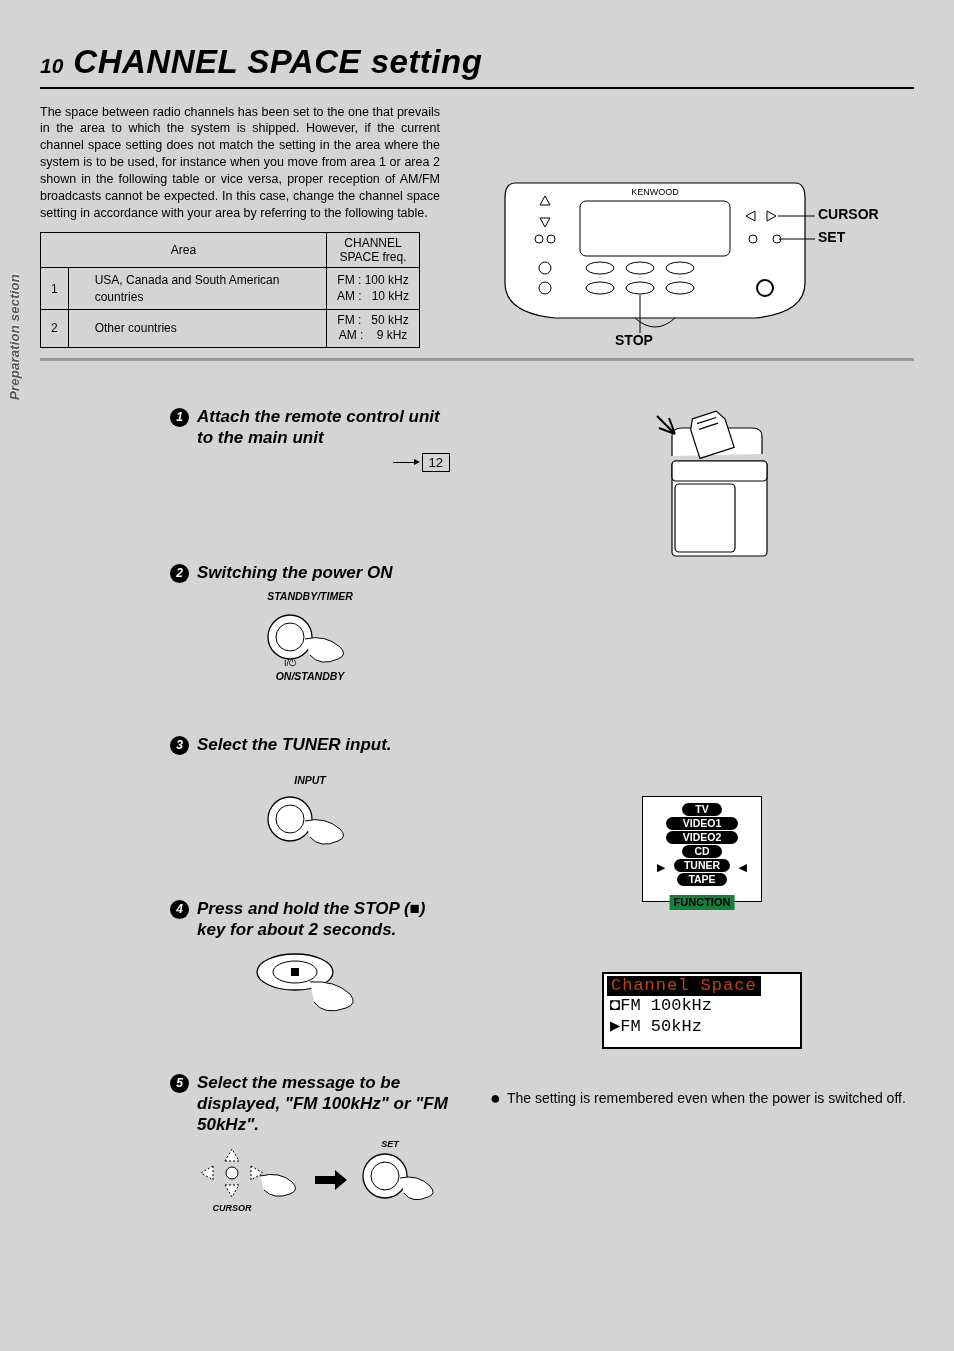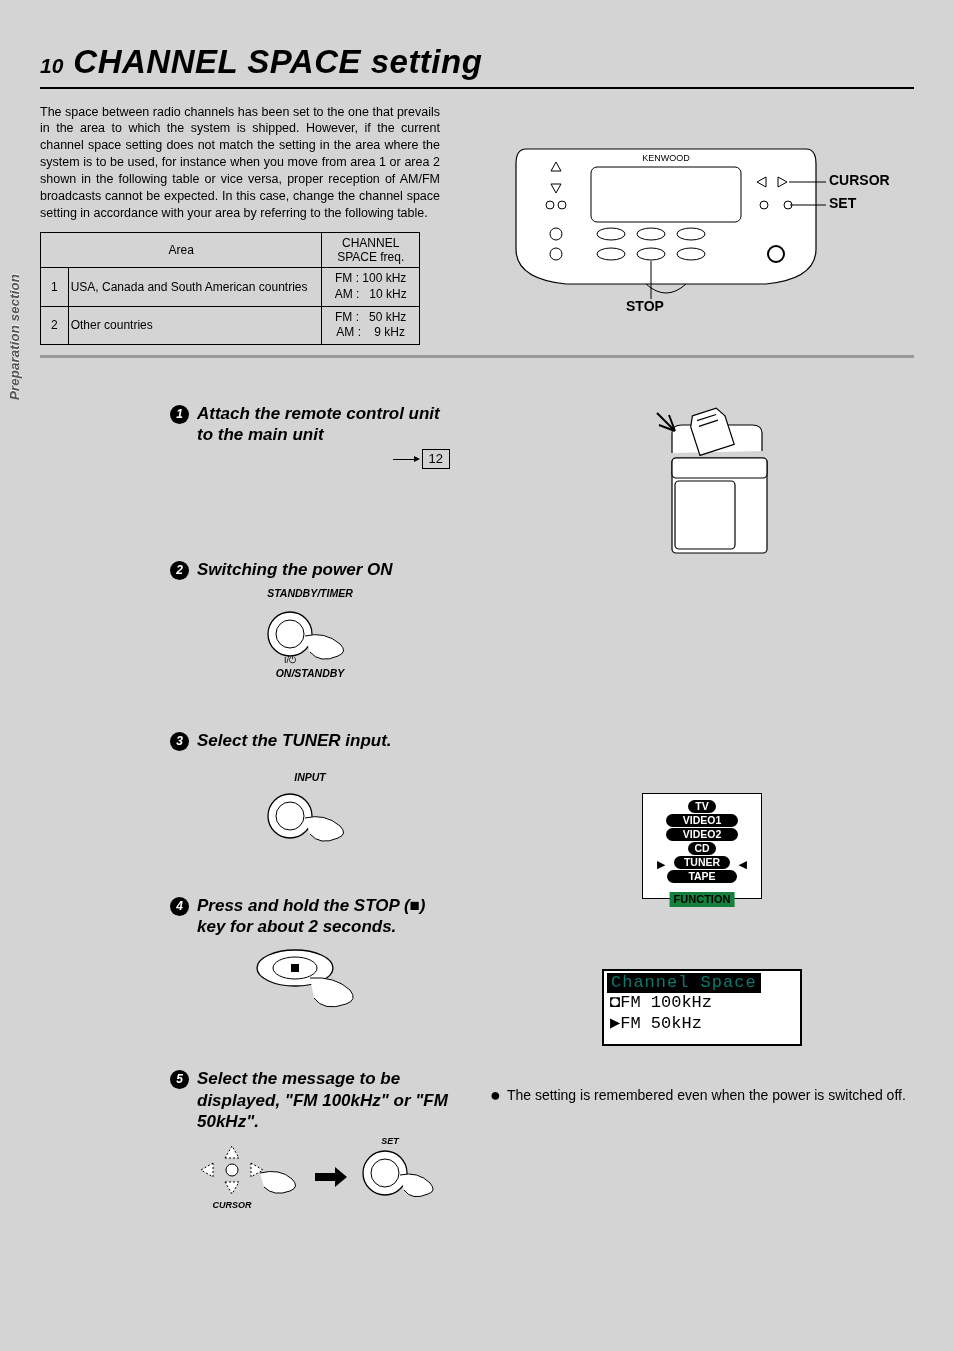--- a/index.html
+++ b/index.html
@@ -36,22 +36,22 @@
     font-size: 33px;
     letter-spacing: 0.5px;
   }
   .title-sub {
     font-weight: 900;
     font-style: italic;
     font-size: 16.5px;
   }
   .intro-row {
     display: flex;
-    gap: 36px;
-    align-items: center;
+    gap: 25px;
+    align-items: flex-end;
     margin-bottom: 8px;
   }
   .intro-text {
     width: 400px;
     text-align: justify;
     font-size: 12.5px;
   }
   .area-table {
     border-collapse: collapse;
     width: 380px;
@@ -65,21 +65,21 @@
   .area-table th {
     font-weight: normal;
     text-align: center;
   }
   .area-table td.freq {
     text-align: center;
     line-height: 1.3;
     white-space: pre;
   }
   .area-table td.num { text-align: center; width: 18px; }
-  .area-table td.area { padding: 4px 2px; }
+  .area-table td.area { padding: 4px 26px; }
   
   .device-wrap {
     flex: 1;
     position: relative;
     height: 180px;
   }
   .device {
     position: absolute;
     left: 30px; top: 5px;
     width: 320px; height: 160px;
@@ -145,34 +145,34 @@
   .knob-svg { display:block; margin: 6px auto 0 auto; }
   .function-box {
     border: 1.5px solid #000; width: 120px; margin: 0 auto;
     padding: 6px 10px 14px 10px; position: relative; background:#fff;
   }
   .func-item {
     background:#000; color:#fff; font-size:10.5px; font-weight:700;
     text-align:center; margin: 0 auto 1px auto; border-radius:7px;
     width: 72px; line-height:13px;
   }
-  .func-item.small { width:28px; }
+  .func-item.small { width:40px; }
   .func-row { position: relative; }
   .func-ptr-l, .func-ptr-r { position:absolute; top:1px; font-size:11px; }
   .func-ptr-l { left: 4px; } .func-ptr-r { right: 4px; }
   .func-title {
     position:absolute; bottom:-8px; left:50%; transform:translateX(-50%);
     background:#15803d; padding:0 4px; font-weight:900; font-size:11px;
   }
   .lcd {
     border: 2px solid #000; width: 200px; background:#fff;
     font-family: "Courier New", monospace; font-size:17px;
     padding: 0 0 10px 0; margin: 0 auto; line-height:1.2;
   }
-  .lcd-title { background:#000; color:#0f766e; padding:0 4px; display:inline-block; margin:2px 0 0 3px; letter-spacing:1px; }
+  .lcd-title { background:#000; color:#c2410c; padding:0 4px; display:inline-block; margin:2px 0 0 3px; letter-spacing:1px; }
   .lcd-row { padding-left: 6px; }
   .note-row { display:flex; gap:6px; font-size:14px; margin-top:40px; }
   .note-bullet { font-size:18px; line-height:1; }
   
   svg { overflow: visible; }
 </style>
 </head>
 <body>
 
 <div class="page">
@@ -358,21 +358,21 @@
         <div class="function-box">
           <div class="func-item small">TV</div>
           <div class="func-item">VIDEO1</div>
           <div class="func-item">VIDEO2</div>
           <div class="func-item small">CD</div>
           <div class="func-row">
             <span class="func-ptr-l">▶</span>
             <div class="func-item" style="width:56px">TUNER</div>
             <span class="func-ptr-r">◀</span>
           </div>
-          <div class="func-item" style="width:70px">TAPE</div>
+          <div class="func-item" style="width:50px">TAPE</div>
         </div>
         <div class="func-title">FUNCTION</div>
       </div>
 
       <div class="lcd">
         <div><span class="lcd-title">Channel Space</span></div>
         <div class="lcd-row">◘FM 100kHz</div>
         <div class="lcd-row">▶FM  50kHz</div>
       </div>
 

